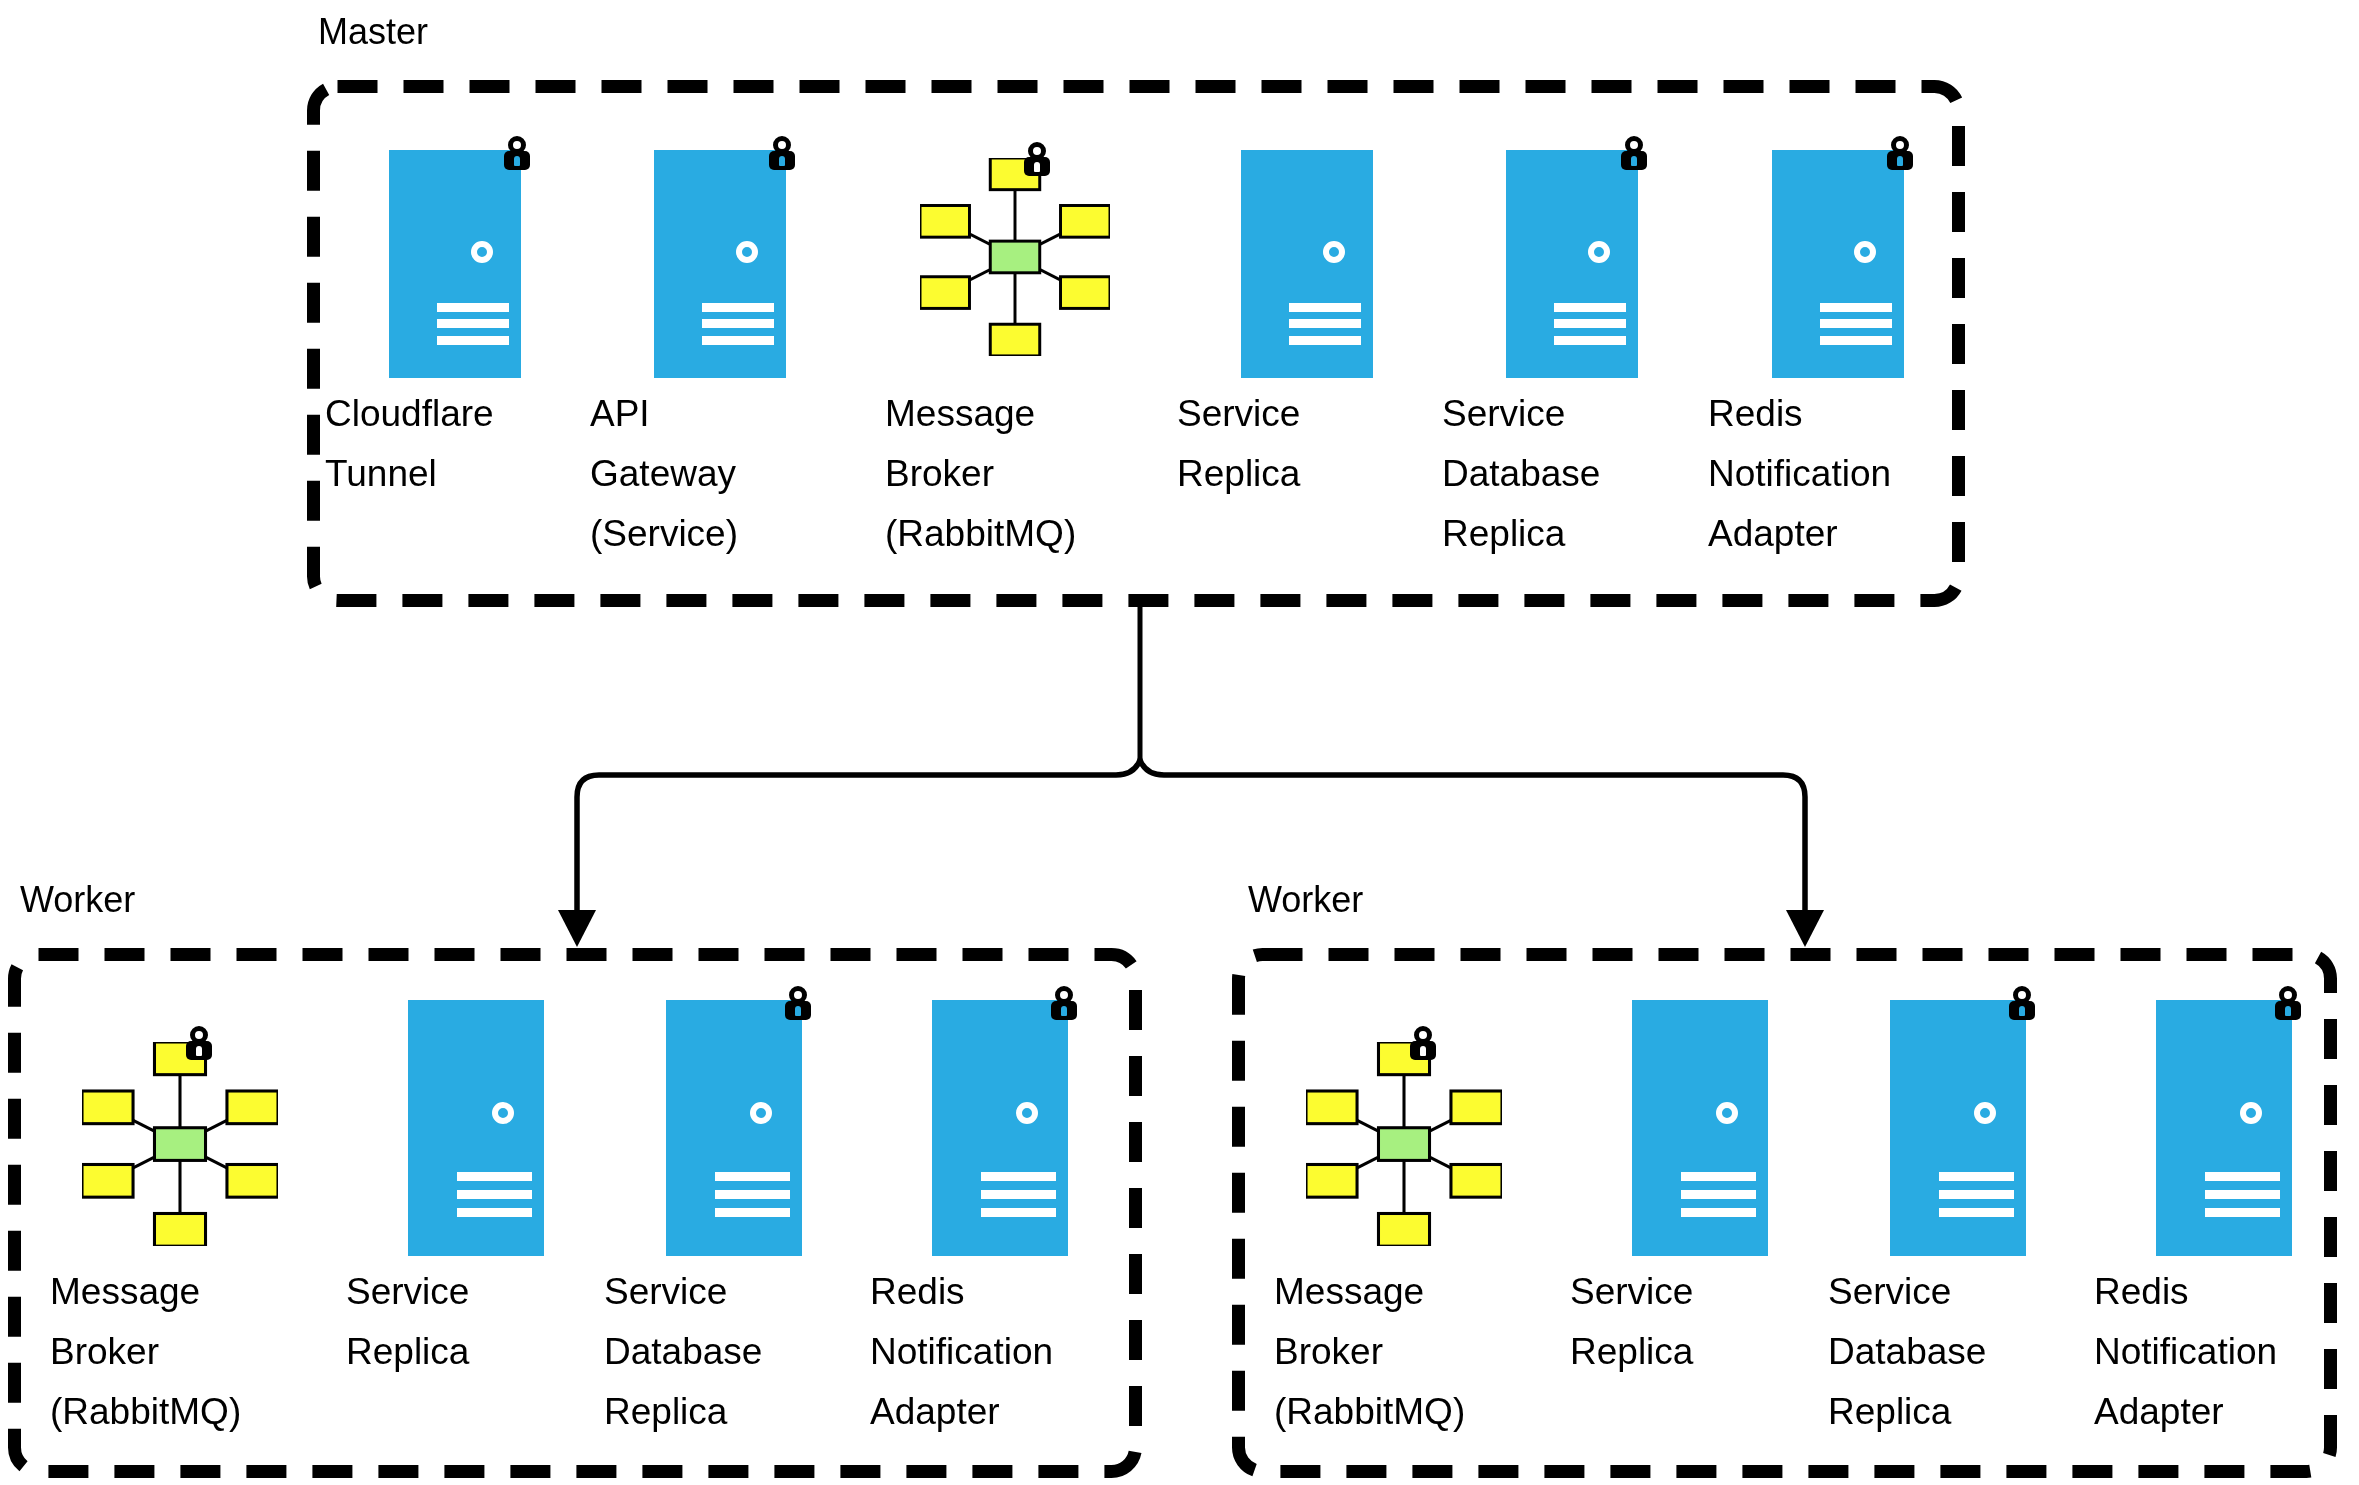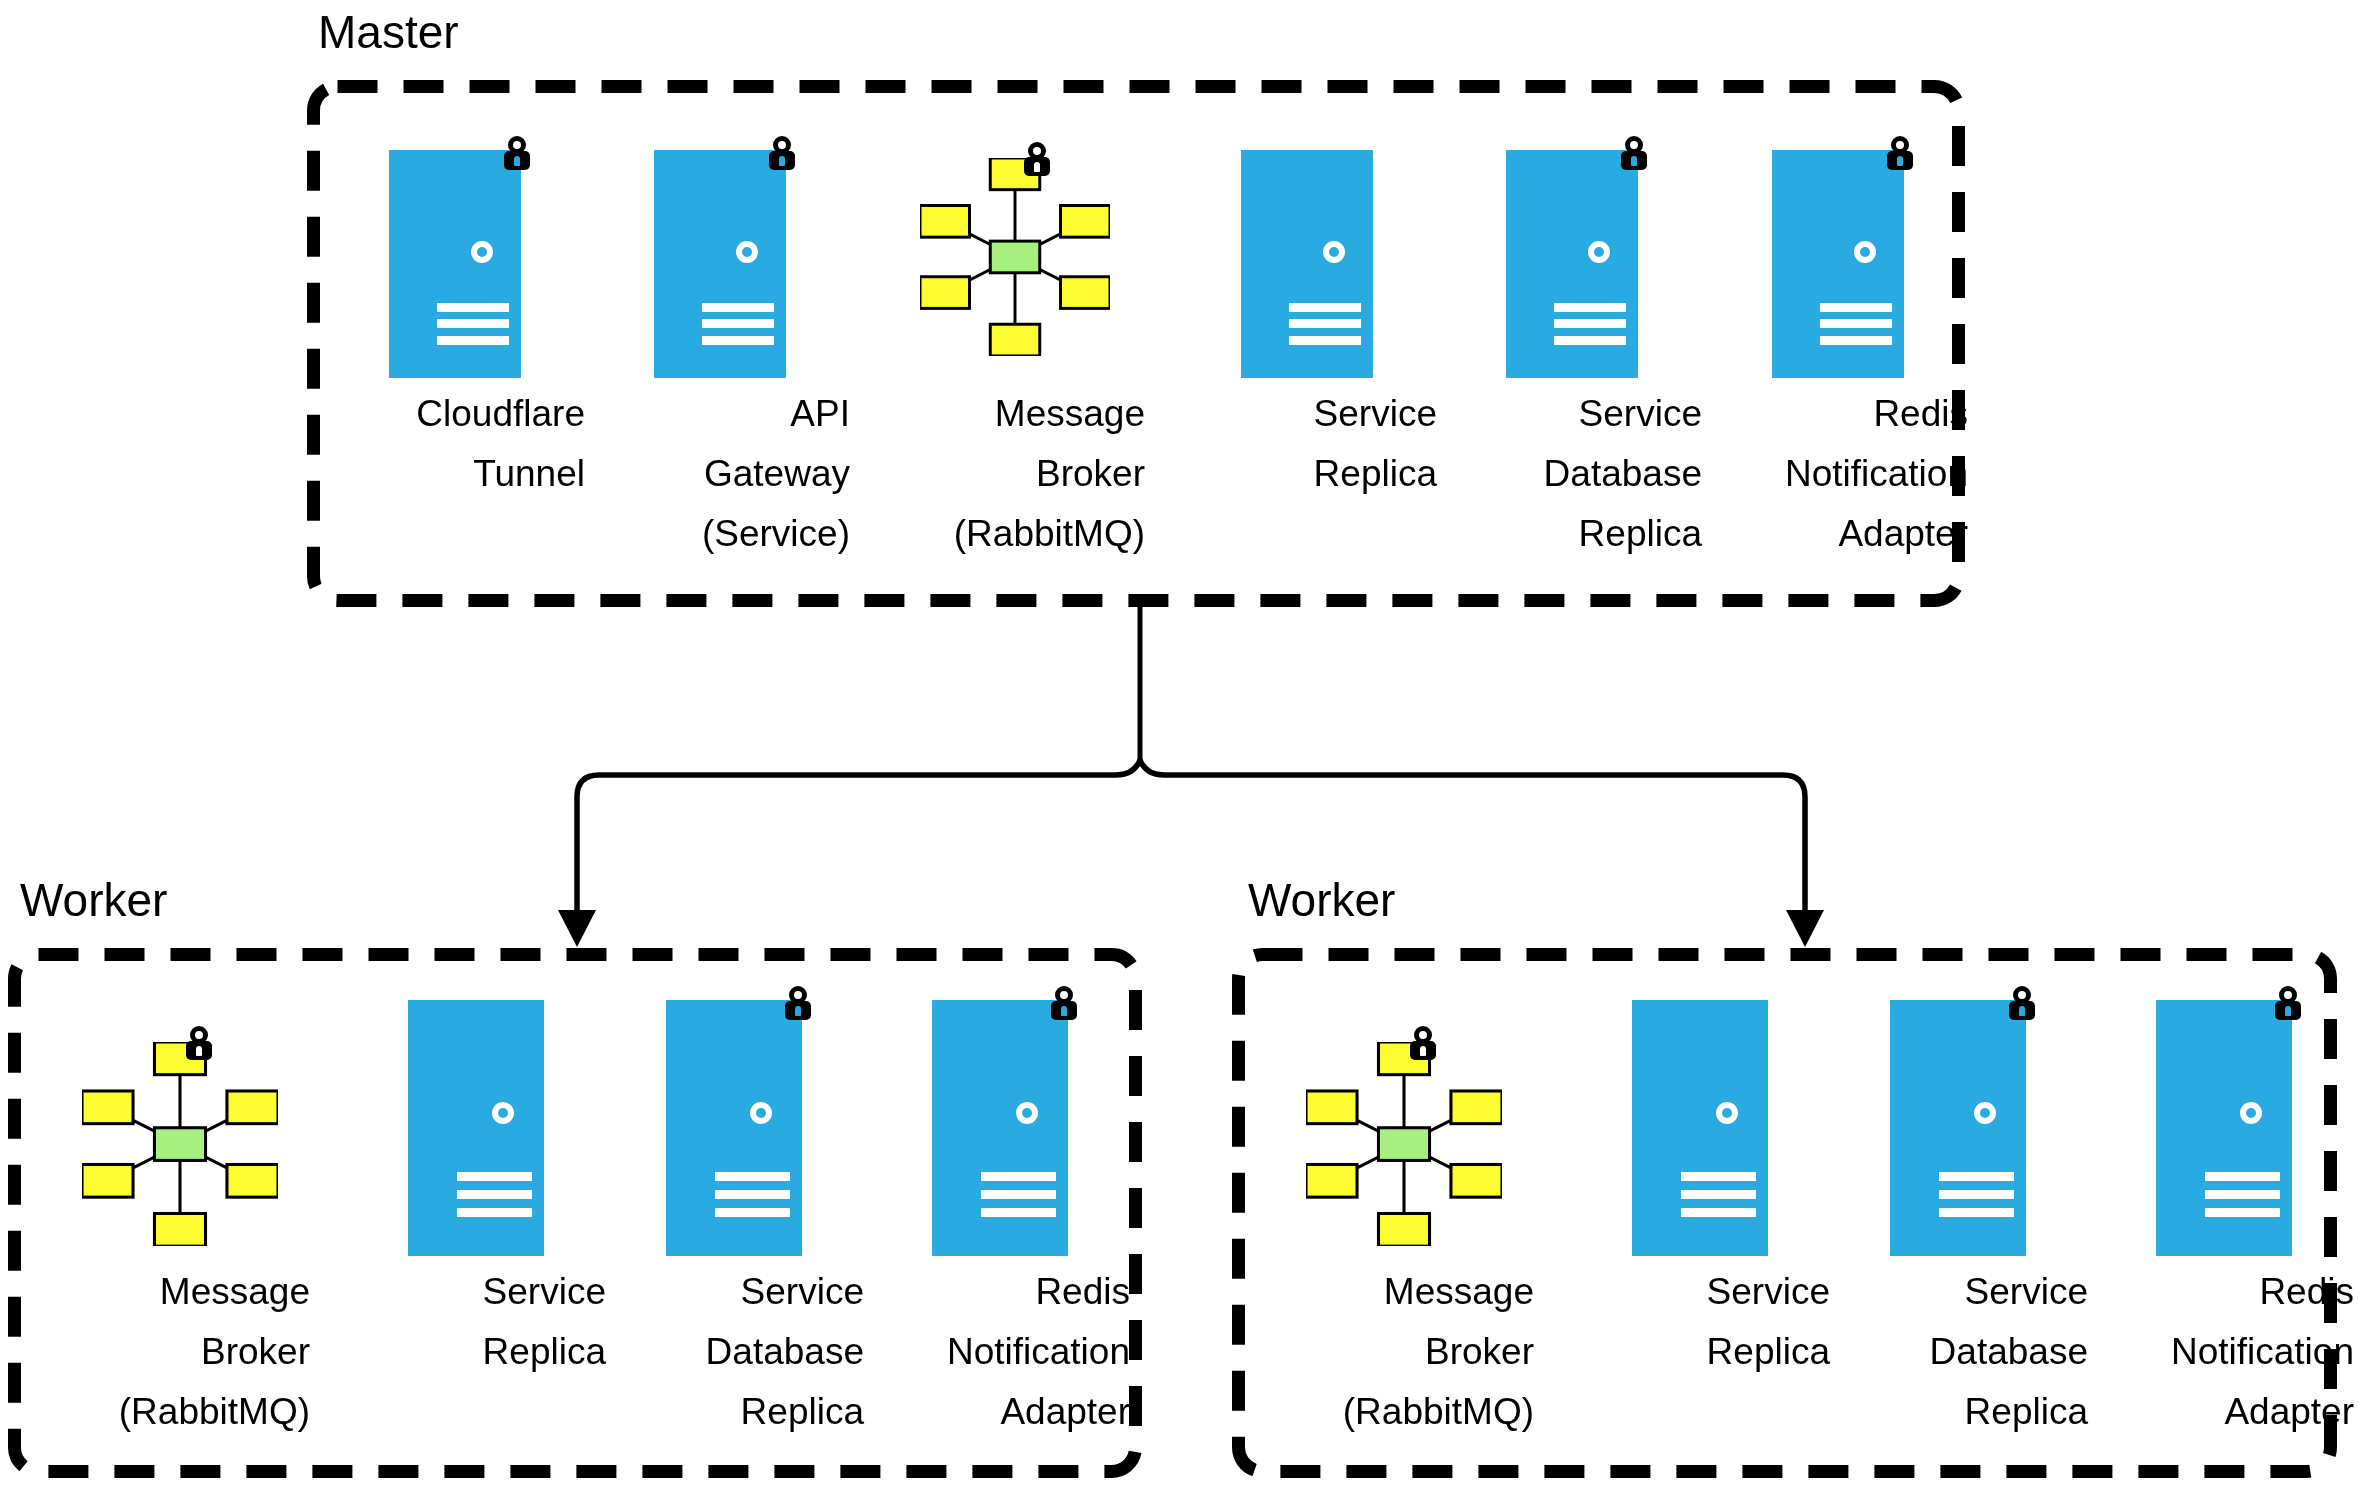--- a/index.html
+++ b/index.html
@@ -4,25 +4,25 @@
 <style>
   html,body{margin:0;padding:0;background:#fff;}
   #canvas{
     position:relative;width:2359px;height:1485px;background:#ffffff;overflow:hidden;
     font-family:"Liberation Sans", sans-serif;color:#000;
   }
   
   .group-box{position:absolute;}
   .group-box svg{display:block;}
   .group-label{
-    position:absolute;font-size:46px;line-height:44px;font-weight:400;color:#000;
+    position:absolute;font-size:36px;line-height:44px;font-weight:400;color:#000;
     white-space:nowrap;
   }
   
-  .node{position:absolute;width:260px;text-align:right;}
+  .node{position:absolute;width:260px;text-align:left;}
   .icon-area{height:266px;display:flex;align-items:flex-end;justify-content:center;}
   .node-label{
     margin-top:6px;font-size:37px;line-height:60px;white-space:pre-line;color:#000;
   }
   
   .server{position:relative;width:132px;height:228px;background:#29ABE2;}
   .worker-group .server{width:136px;height:256px;}
   .server .ring{
     position:absolute;left:62%;top:40%;width:10px;height:10px;
     border:6px solid #fff;border-radius:50%;

